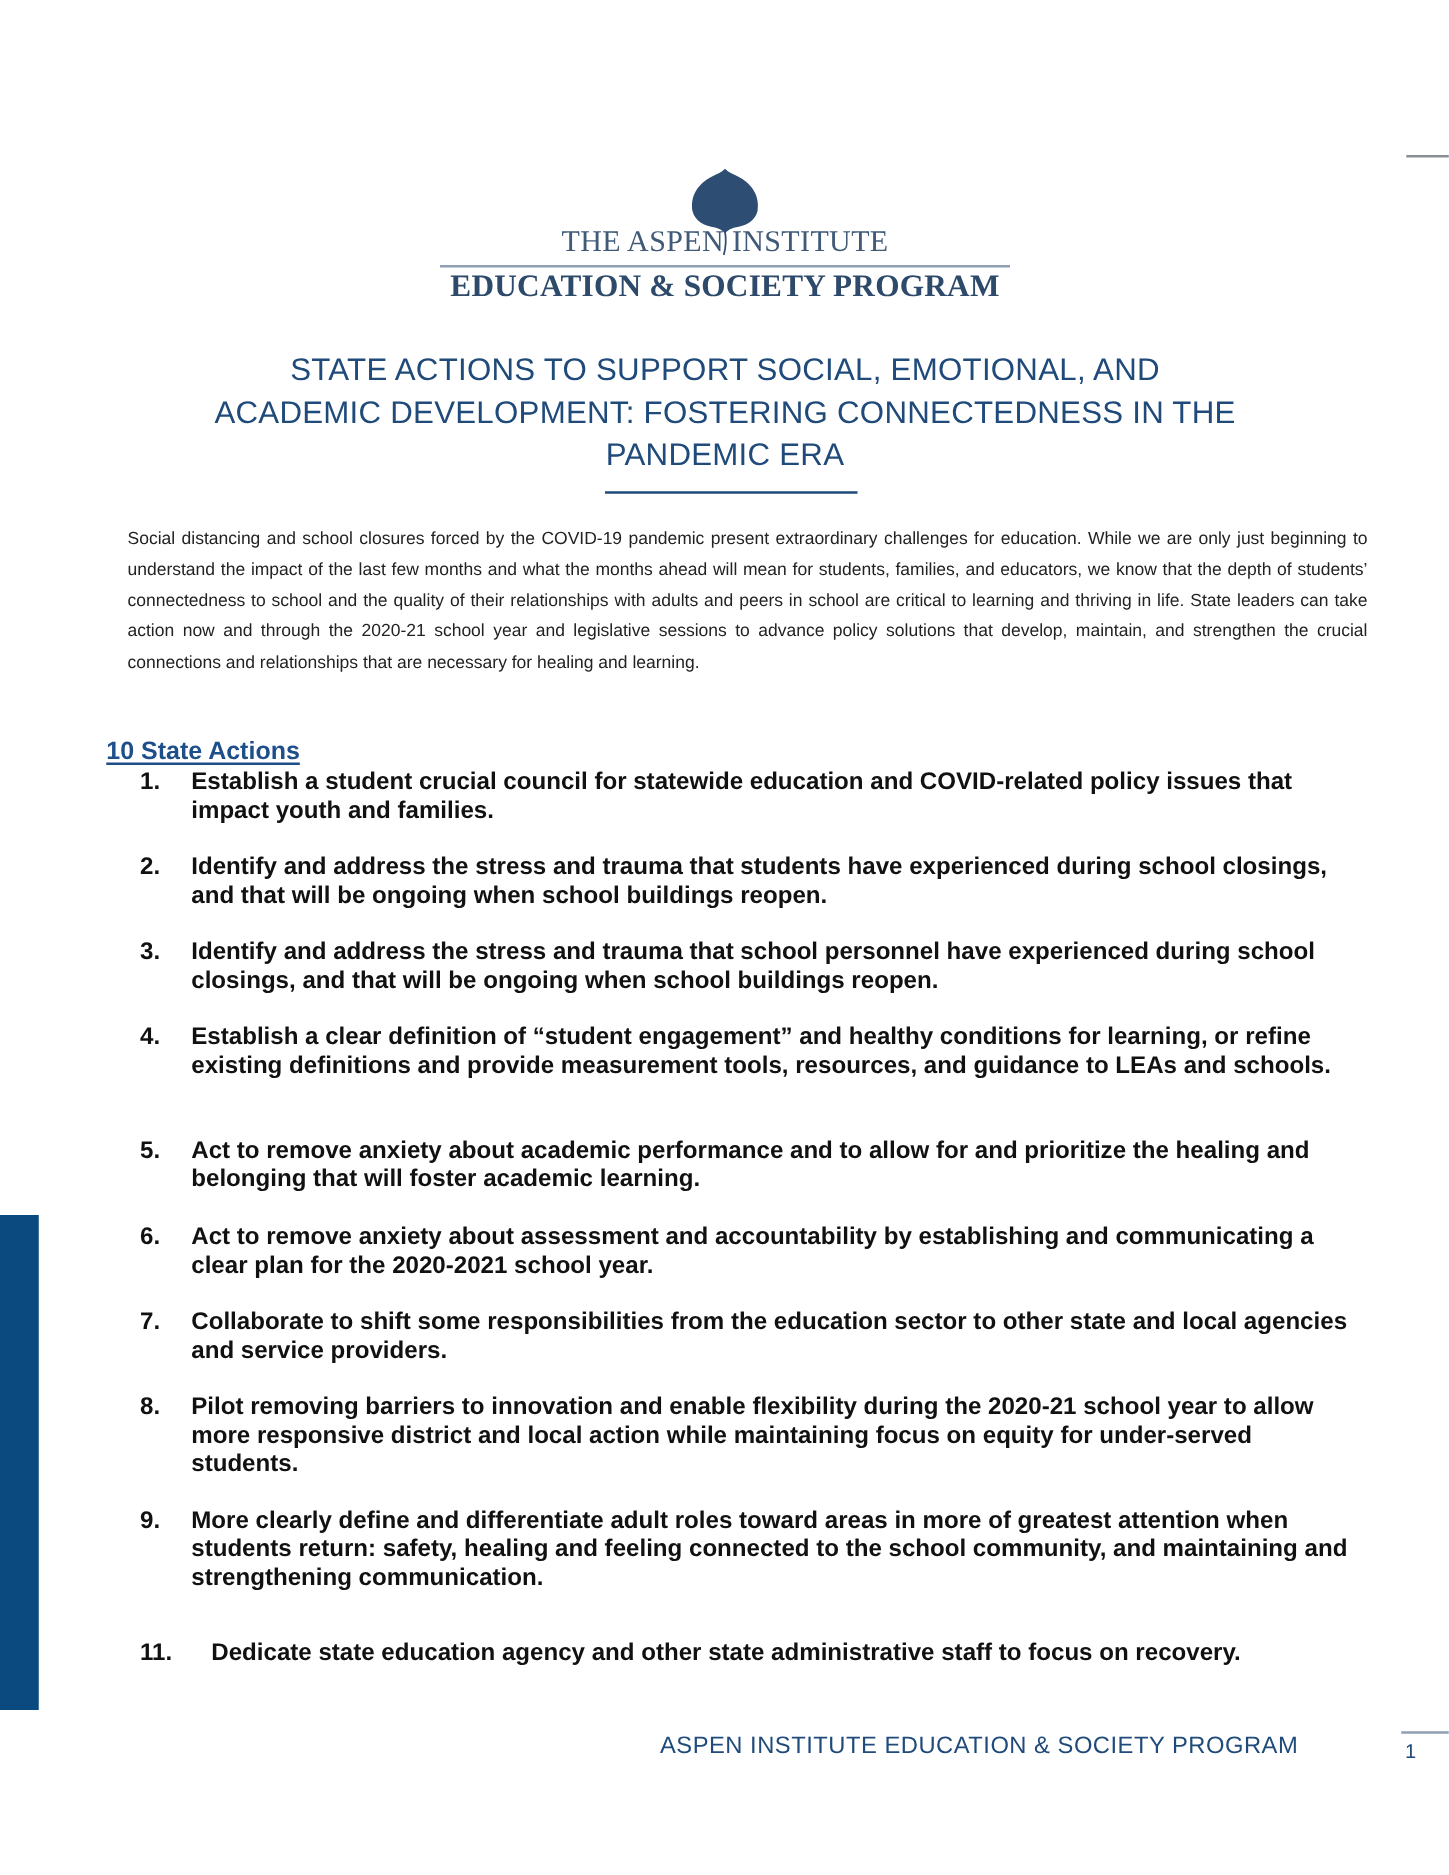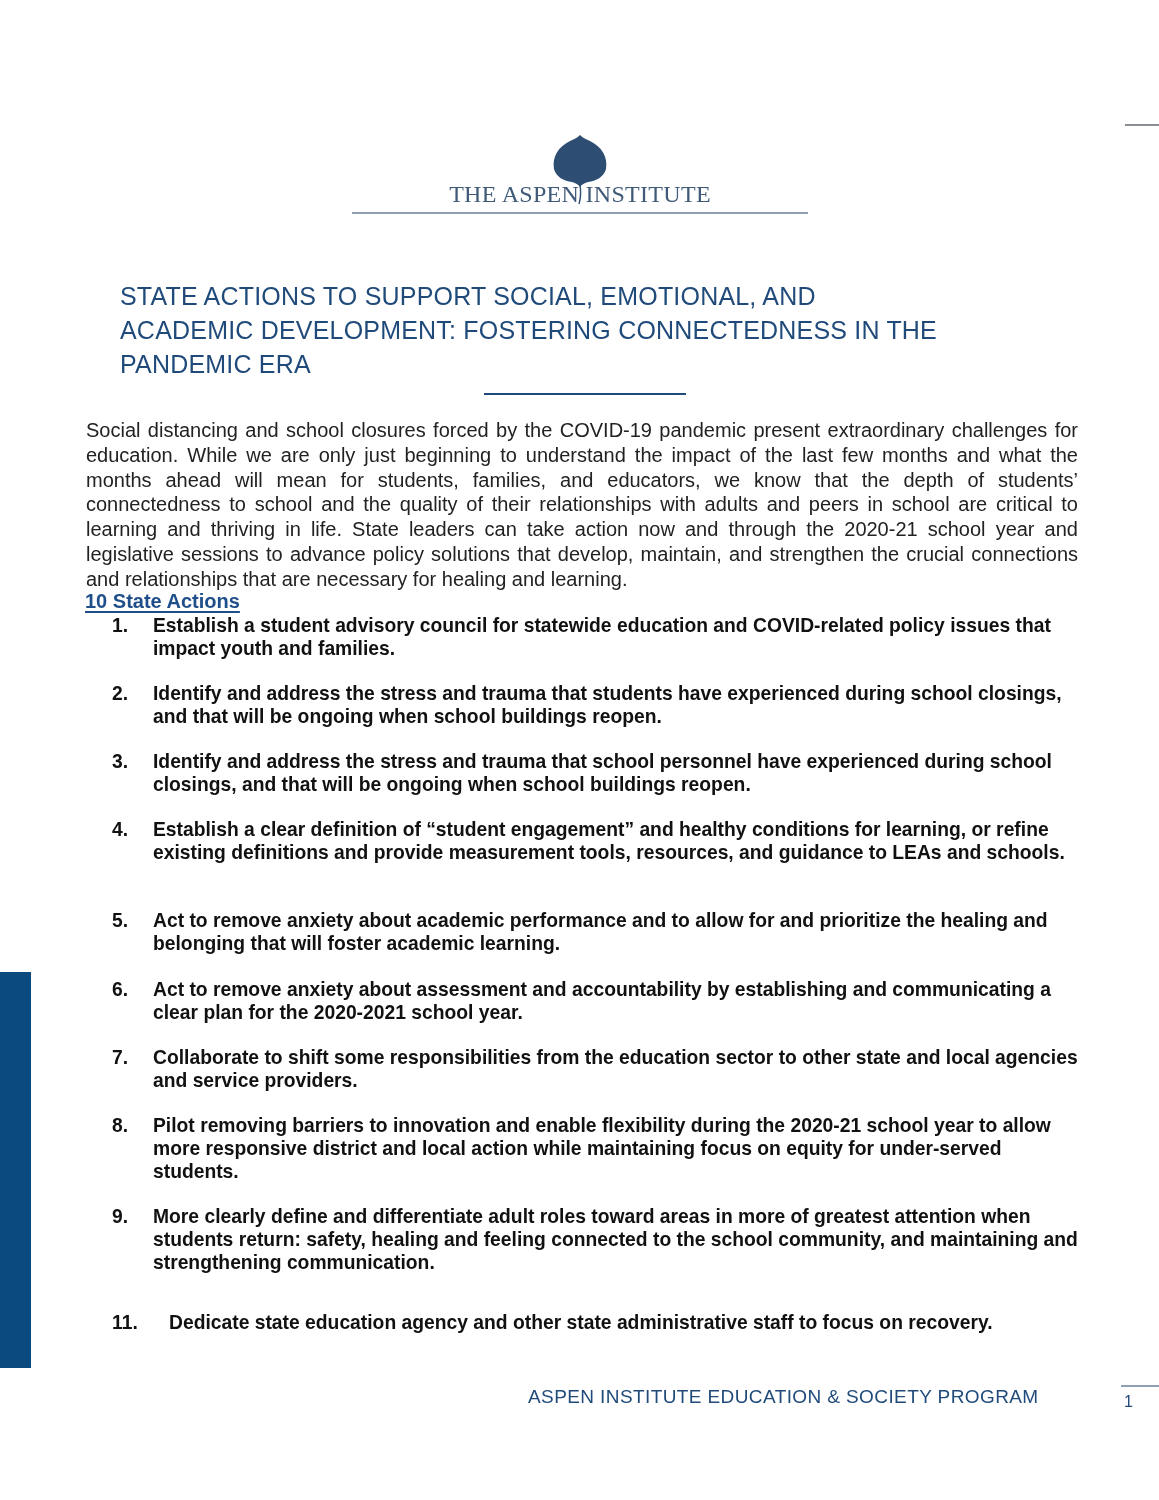--- a/index.html
+++ b/index.html
@@ -10,26 +10,26 @@
   .side-bar { position: absolute; left: 0; top: 972px; width: 31px; height: 396px; background: #0b4a7e; }
 
   .logo { position: absolute; left: 352px; top: 133px; width: 456px; height: 112px; }
   .leaf { position: absolute; left: 198px; top: 0; width: 60px; height: 72px; }
   .logo-line1 { position: absolute; left: 0; right: 0; top: 48px; text-align: center;
                 font-family: Liberation Serif, serif; font-size: 24px; letter-spacing: 0.3px; color: #405a78; }
   .logo-rule { position: absolute; left: 0; right: 0; top: 79px; height: 2px; background: #8fa0b5; }
   .logo-line2 { position: absolute; left: 0; right: 0; top: 83px; text-align: center;
                 font-family: "Liberation Serif", serif; font-weight: bold; font-size: 25px; color: #2e4a6b; letter-spacing: 0.2px; }
 
-  .title { position: absolute; left: 120px; width: 920px; top: 279px; text-align: left;
+  .title { position: absolute; left: 120px; width: 920px; top: 279px; text-align: center;
            font-size: 25px; line-height: 34px; color: #1f4a7a; letter-spacing: 0.2px; }
   .title-rule { position: absolute; left: 484px; top: 393px; width: 202px; height: 2px; background: #1f4a7a; }
 
-  .intro { position: absolute; left: 86px; top: 418px; width: 992px;
-           font-size: 20px; line-height: 24.8px; color: #222; text-align: justify; }
+  .intro { position: absolute; left: 102px; top: 418px; width: 992px;
+           font-size: 14px; line-height: 24.8px; color: #222; text-align: justify; }
 
   .actions-heading { position: absolute; left: 85px; top: 590px; font-size: 20px; font-weight: bold;
                      color: #1f4f8a; text-decoration: underline; text-underline-offset: 3px; }
   .actions-heading::after { content: ""; display: inline-block; width: 6px; }
 
   .actions { position: absolute; left: 112px; top: 614px; width: 968px; margin: 0; padding: 0; list-style: none; }
   .action { position: absolute; left: 0; width: 968px; font-weight: bold; font-size: 19.3px; line-height: 23px; color: #111; }
   .action .num { position: absolute; left: 0; top: 0; width: 40px; text-align: left; }
   .action .txt { display: block; margin-left: 41px; }
 
@@ -43,37 +43,38 @@
 <div class="corner-mark-top"></div>
 <div class="side-bar"></div>
 
 <div class="logo">
   <svg class="leaf" viewBox="0 0 60 72">
     <path d="M30 2 C33 5 36 6 40 8 C52 14 58 24 56 36 C54 44 46 48 38 49 C34 50 31 52 30 54 C29 52 26 50 22 49 C14 48 6 44 4 36 C2 24 8 14 20 8 C24 6 27 5 30 2 Z" fill="#2e4d73"></path>
     <path d="M30 52 C31 58 31 64 29 71" stroke="#2e4d73" stroke-width="1.4" fill="none"></path>
   </svg>
   <div class="logo-line1">THE ASPEN INSTITUTE</div>
   <div class="logo-rule"></div>
+  <div class="logo-line2">EDUCATION &amp; SOCIETY PROGRAM</div>
 </div>
 
 <div class="title">
   <div>STATE ACTIONS TO SUPPORT SOCIAL, EMOTIONAL, AND</div>
   <div>ACADEMIC DEVELOPMENT: FOSTERING CONNECTEDNESS IN THE</div>
   <div>PANDEMIC ERA</div>
 </div>
 <div class="title-rule"></div>
 
 <p class="intro" style="margin:0;">Social distancing and school closures forced by the COVID-19 pandemic present extraordinary challenges for education. While we are only just beginning to understand the impact of the last few months and what the months ahead will mean for students, families, and educators, we know that the depth of students’ connectedness to school and the quality of their relationships with adults and peers in school are critical to learning and thriving in life.  State leaders can take action now and through the 2020-21 school year and legislative sessions to advance policy solutions that develop, maintain, and strengthen the crucial connections and relationships that are necessary for healing and learning.</p>
 
 <div class="actions-heading">10 State Actions</div>
 
 <ol class="actions">
   <li class="action" style="top:0px">
     <span class="num">1.</span>
-    <span class="txt">Establish a student advisory council for statewide education and COVID-related policy issues that impact youth and families.</span>
+    <span class="txt">Establish a student crucial council for statewide education and COVID-related policy issues that impact youth and families.</span>
   </li>
   <li class="action" style="top:68px">
     <span class="num">2.</span>
     <span class="txt">Identify and address the stress and trauma that students have experienced during school closings, and that will be ongoing when school buildings reopen.</span>
   </li>
   <li class="action" style="top:136px">
     <span class="num">3.</span>
     <span class="txt">Identify and address the stress and trauma that school personnel have experienced during school closings, and that will be ongoing when school buildings reopen.</span>
   </li>
   <li class="action" style="top:204px">

